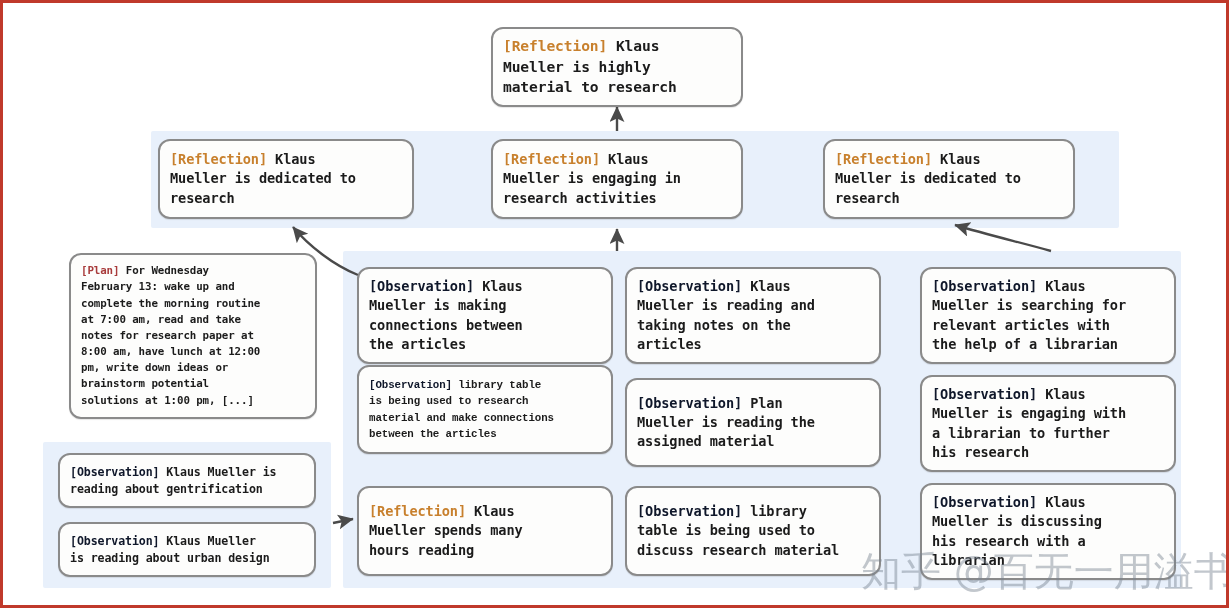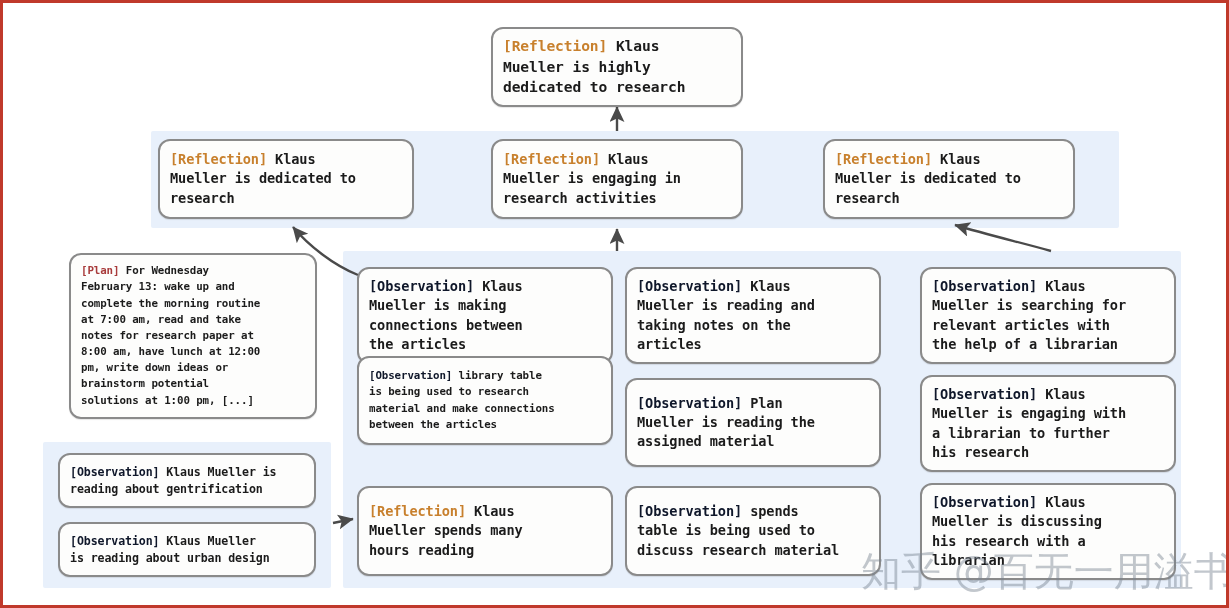--- a/index.html
+++ b/index.html
@@ -92,21 +92,21 @@
     <path d="M614,248 L614,226" stroke="#4a4a4a" stroke-width="2.4" fill="none" marker-end="url(#ah)"></path>
 
     <path d="M1048,248 C1020,240 985,232 952,222" stroke="#4a4a4a" stroke-width="2.4" fill="none" marker-end="url(#ah)"></path>
 
     <path d="M330,520 L350,516" stroke="#4a4a4a" stroke-width="2.4" fill="none" marker-end="url(#ah)"></path>
   </svg>
 
   <div class="node fs15" style="left:488px; top:24px; width:252px; height:80px;">
     <span class="txt"><span class="tag-reflection">[Reflection]</span><span> Klaus
 Mueller is highly
-dedicated to research</span></span>
+material to research</span></span>
   </div>
 
   <div class="node fs14" style="left:155px; top:136px; width:256px; height:80px;">
     <span class="txt"><span class="tag-reflection">[Reflection]</span><span> Klaus
 Mueller is dedicated to
 research</span></span>
   </div>
 
   <div class="node fs14" style="left:488px; top:136px; width:252px; height:80px;">
     <span class="txt"><span class="tag-reflection">[Reflection]</span><span> Klaus
@@ -142,21 +142,21 @@
 reading about gentrification</span></span>
   </div>
 
   <div class="node fs14" style="left:354px; top:264px; width:256px; height:97px;">
     <span class="txt"><span class="tag-observation">[Observation]</span><span> Klaus
 Mueller is making
 connections between
 the articles</span></span>
   </div>
 
-  <div class="node fs11" style="left:354px; top:353px; width:256px; height:89px;">
+  <div class="node fs11" style="left:354px; top:362px; width:256px; height:89px;font-family:Liberation Mono, monospace;">
     <span class="txt"><span class="tag-observation">[Observation]</span><span> library table
 is being used to research
 material and make connections
 between the articles</span></span>
   </div>
 
   <div class="node fs14" style="left:354px; top:483px; width:256px; height:90px;">
     <span class="txt"><span class="tag-reflection">[Reflection]</span><span> Klaus
 Mueller spends many
 hours reading</span></span>
@@ -169,21 +169,21 @@
 articles</span></span>
   </div>
 
   <div class="node fs14" style="left:622px; top:375px; width:256px; height:89px;">
     <span class="txt"><span class="tag-observation">[Observation]</span><span> Plan
 Mueller is reading the
 assigned material</span></span>
   </div>
 
   <div class="node fs14" style="left:622px; top:483px; width:256px; height:90px;">
-    <span class="txt"><span class="tag-observation">[Observation]</span><span> spends
+    <span class="txt"><span class="tag-observation">[Observation]</span><span> library
 table is being used to
 discuss research material</span></span>
   </div>
 
   <div class="node fs14" style="left:917px; top:264px; width:256px; height:97px;">
     <span class="txt"><span class="tag-observation">[Observation]</span><span> Klaus
 Mueller is searching for
 relevant articles with
 the help of a librarian</span></span>
   </div>

